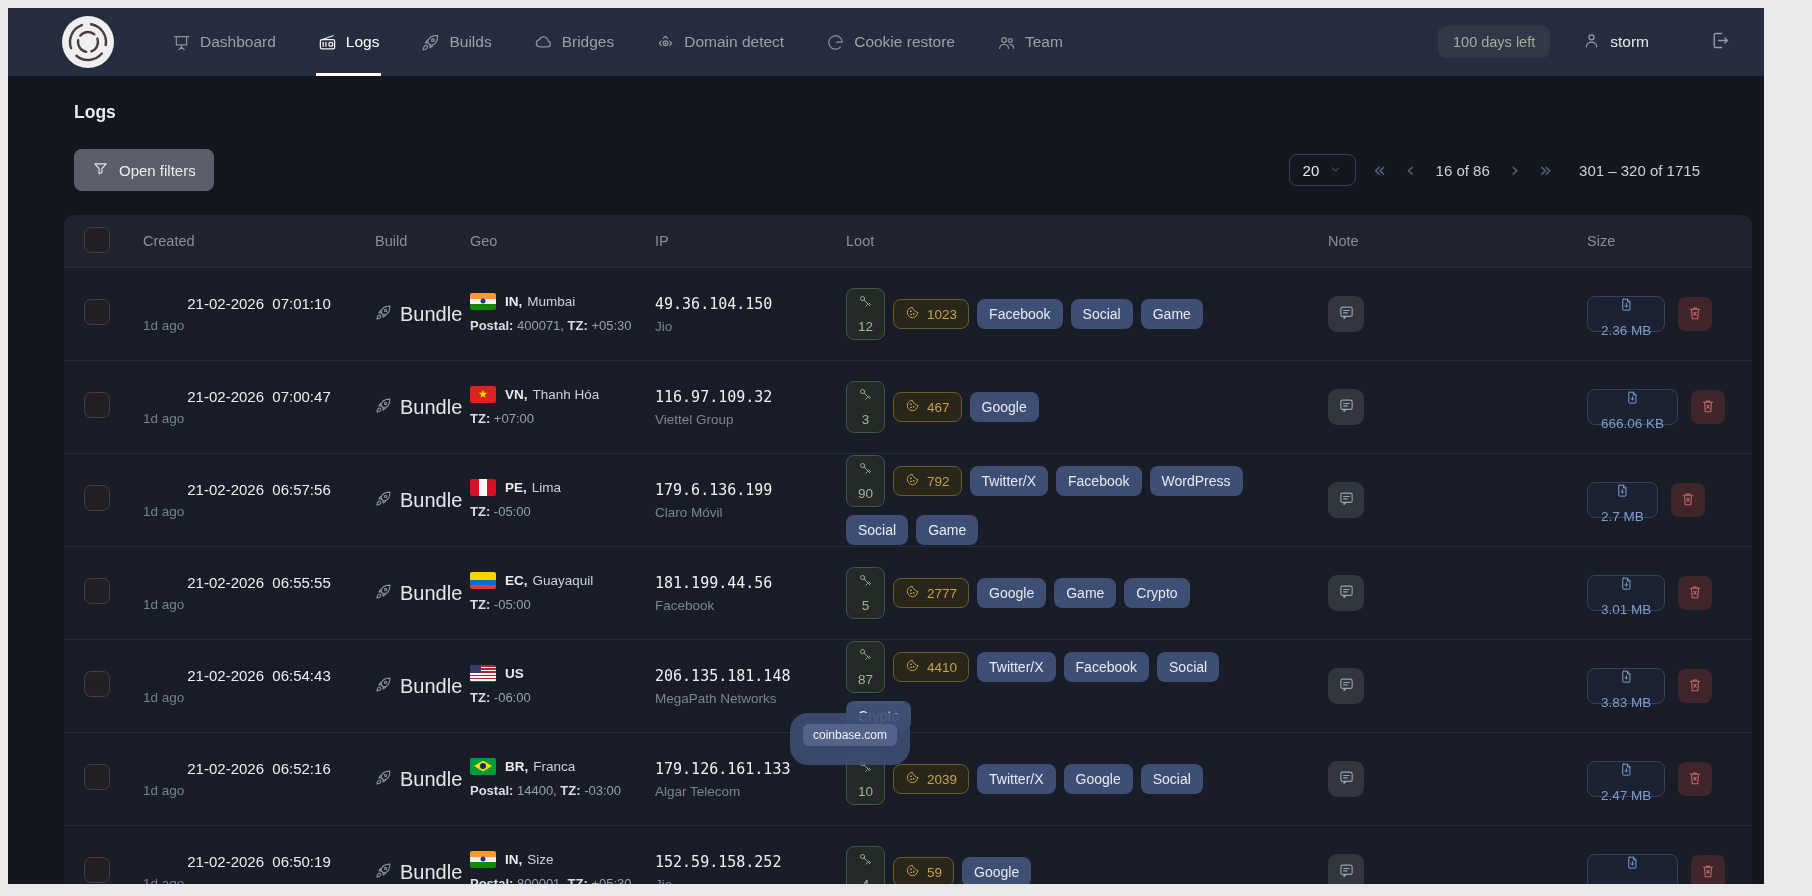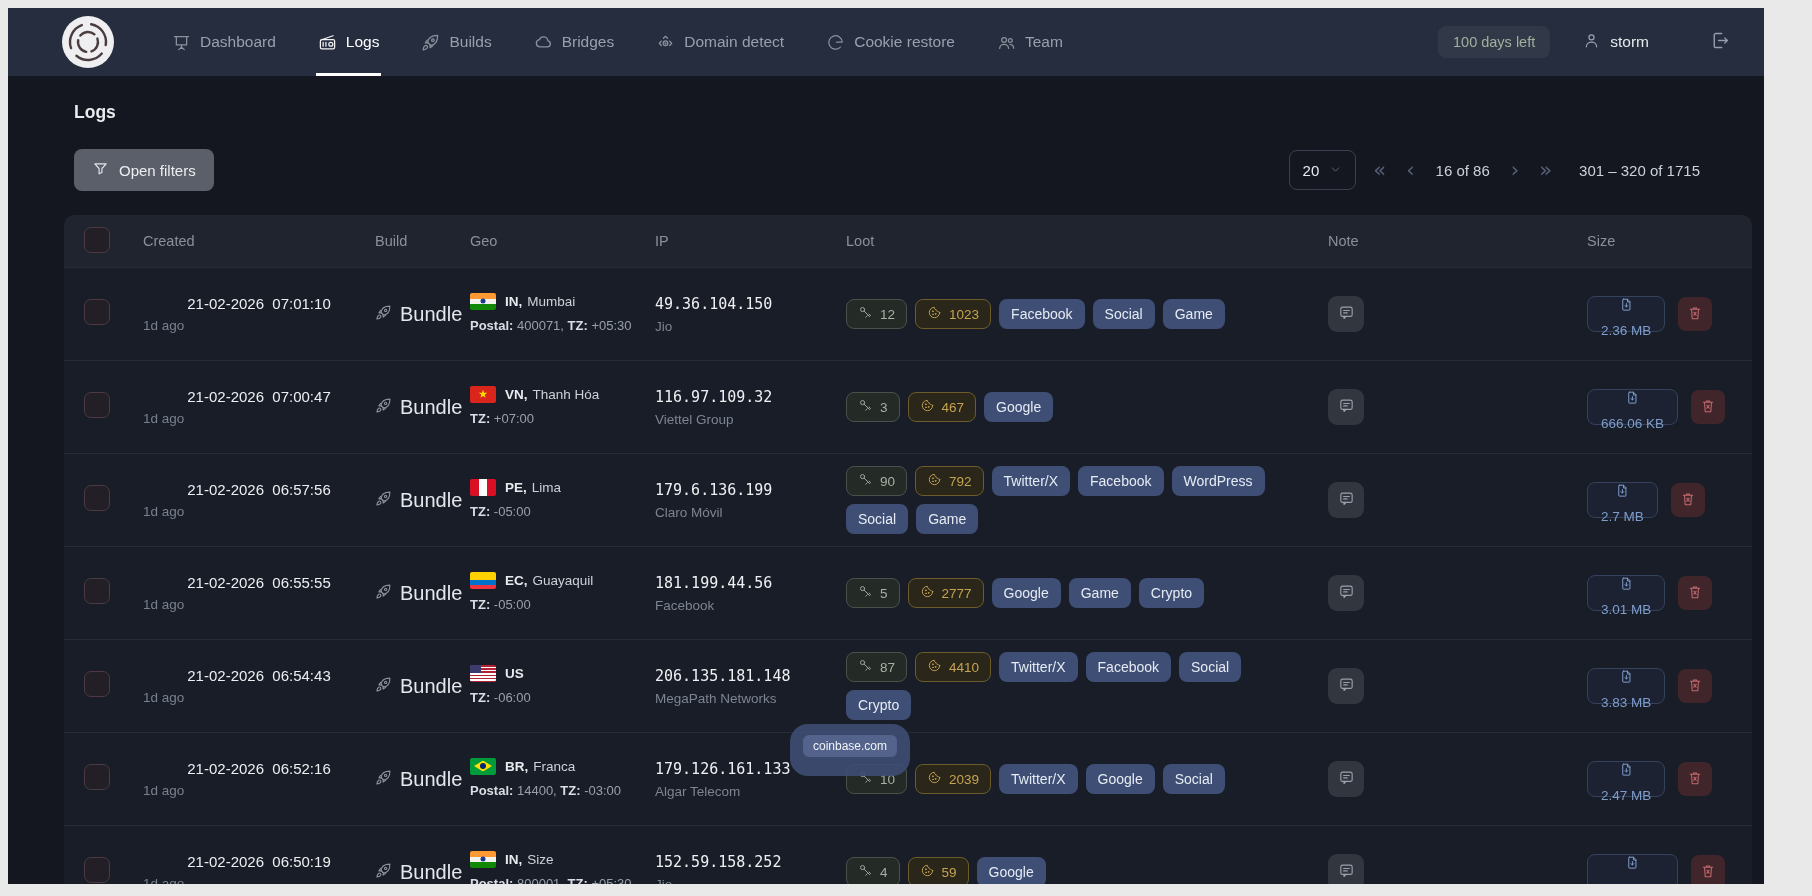--- a/index.html
+++ b/index.html
@@ -23,21 +23,21 @@
 
   svg.ic { fill:none; stroke-width:1.6; stroke-linecap:round; stroke-linejoin:round; }
 
   
   .main { padding:0 56px; }
   .page-title { color:#e9ebee; font-size:17.5px; font-weight:700; margin:26px 0 0 10px; }
   .controls { margin-top:26px; display:flex; align-items:center; }
   .btn-filters { display:flex; align-items:center; gap:10px; background:#5a5f6a; color:#eceef0; font-size:15px; border:none; border-radius:8px; height:42px; padding:0 18px; margin-left:10px; cursor:pointer; }
   .btn-filters svg { width:17px; height:17px; stroke:#e4e6ea; }
   .pager { margin-left:auto; display:flex; align-items:center; gap:14px; padding-right:8px; }
-  .page-size { display:flex; align-items:center; gap:10px; border:1px solid #39404f; border-radius:8px; height:40px; padding:0 13px; color:#e6e9ed; font-size:15px; cursor:pointer; }
+  .page-size { display:flex; align-items:center; gap:10px; border:1px solid #39404f; border-radius:8px; height:32px; padding:0 13px; color:#e6e9ed; font-size:15px; cursor:pointer; }
   .page-size svg { width:13px; height:13px; stroke:#6a7284; }
   .pg-arrow { background:none; border:none; color:#566076; font-size:21px; line-height:1; cursor:pointer; padding:0 3px; font-family:"DejaVu Sans", sans-serif; }
   .pg-info, .pg-range { color:#ccd1d9; font-size:15px; }
   .pg-info { margin:0 4px; }
   .pg-range { margin-left:10px; }
 
   
   .table { margin-top:24px; width:1688px; background:#191d27; border-radius:10px; overflow:visible; }
   .thead, .trow { display:grid; grid-template-columns:59px 232px 95px 185px 191px 482px 259px 1fr; align-items:center; padding:0 24px 0 20px; }
   .thead { height:52px; background:#20242e; border-radius:10px 10px 0 0; color:#8d8f98; font-size:14.5px; }
@@ -67,21 +67,21 @@
   .flag-US::after { content:''; position:absolute; left:0; top:0; width:11px; height:8px; background:#3c3b6e; }
   .flag-BR { background:#009b3a; }
   .flag-BR::before { content:''; position:absolute; left:50%; top:50%; width:18px; height:11px; transform:translate(-50%,-50%); background:#fedf00; clip-path:polygon(50% 0,100% 50%,50% 100%,0 50%); }
   .flag-BR::after { content:''; position:absolute; left:50%; top:50%; width:6px; height:6px; border-radius:50%; transform:translate(-50%,-50%); background:#002776; }
 
   .ip { color:#eef0f3; font-size:15px; font-family:"DejaVu Sans Mono", monospace; }
   .isp { color:#7d8492; font-size:13.5px; margin-top:6px; }
 
   .c-loot { display:flex; flex-wrap:wrap; gap:8px; align-items:center; align-content:center; padding-right:40px; position:relative; }
   .badge { display:inline-flex; align-items:center; gap:7px; border-radius:8px; font-size:13.5px; }
-  .badge-keys { background:#242a25; border:1px solid #475349; color:#a5b1a6; padding:5px 11px; }
+  .badge-keys { background:#242a25; border:1px solid #475349; color:#a5b1a6; padding:5px 11px;flex-direction:column; }
   .badge-keys svg { width:15px; height:15px; stroke:#9aa69b; }
   .badge-cookies { background:#2a2619; border:1px solid #6b5c2a; color:#c6a351; padding:5px 11px; }
   .badge-cookies svg { width:15px; height:15px; stroke:#bd9c4e; }
   .badge-service { background:#3e4e74; color:#e6ebf3; padding:7px 12px; font-size:14px; }
 
   .note-btn { width:36px; height:36px; border-radius:9px; background:#31363f; border:none; display:flex; align-items:center; justify-content:center; cursor:pointer; }
   .note-btn svg { width:17px; height:17px; stroke:#9aa1ad; }
 
   .c-size { display:flex; align-items:center; gap:13px; }
   .size-badge { display:inline-flex; align-items:center; gap:8px; height:36px; padding:0 13px; border:1px solid #35425e; background:rgba(38,52,80,0.28); border-radius:8px; color:#7e9dcb; font-size:13.5px; cursor:pointer;flex-direction:column; }

